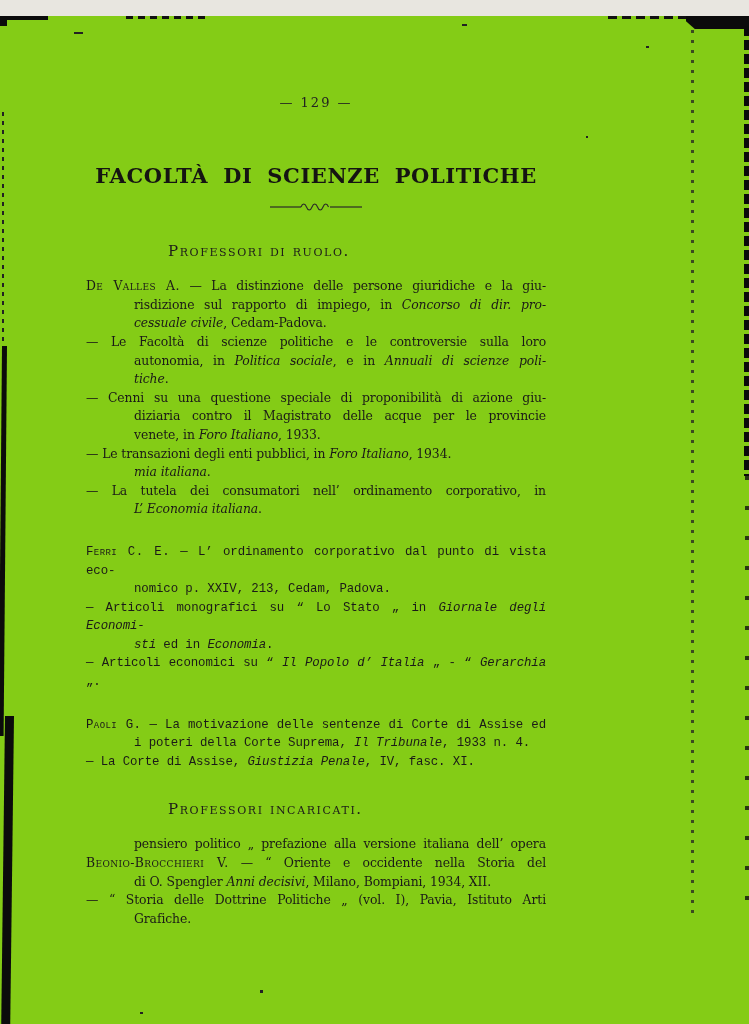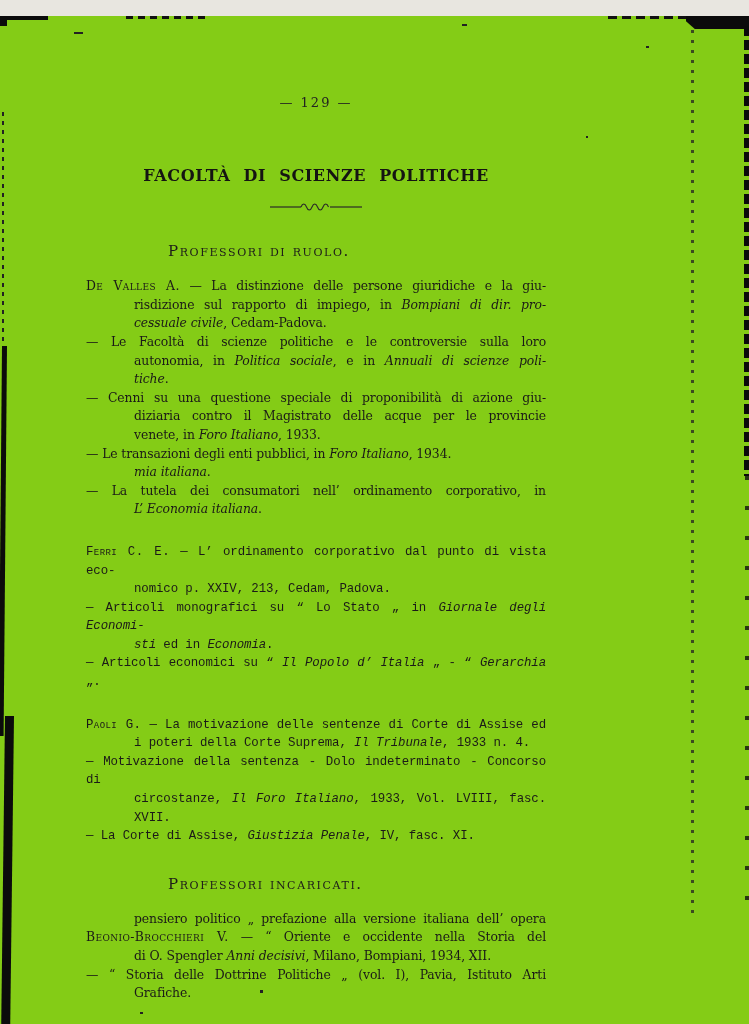--- a/index.html
+++ b/index.html
@@ -15,21 +15,21 @@
   .content{
     position:absolute;left:86px;top:0;width:460px;
     font-size:12.4px;line-height:18.6px;letter-spacing:-0.1px;
   }
   .page-number{
     margin-top:78px;text-align:center;
     font-size:13px;letter-spacing:2px;color:#222;
   }
   .doc-title{
     margin-top:54px;text-align:center;
-    font-weight:bold;font-size:16px;
+    font-weight:bold;font-size:21px;
     letter-spacing:0.6px;word-spacing:7px;
     color:#151412;
   }
   .divider{margin-top:14px;text-align:center;height:10px;}
   .sec-heading{
     margin-left:82px;
     font-variant:small-caps;
     font-size:15px;letter-spacing:1.6px;
     line-height:20px;
     margin-top:32px;margin-bottom:16px;
@@ -98,21 +98,21 @@
         <path d="M60 5 H92" stroke="#2a2a28" stroke-width="1.2" fill="none"></path>
       </svg>
     </div>
 
     <div>
         <div class="section">
           <div class="sec-heading">Professori di ruolo.</div>
           <div class="group">
             <div class="entry">
               <div class="line first"><span class="sc">De Valles A.</span><span> — La distinzione delle persone giuridiche e la giu-</span></div>
-              <div class="line cont"><span>risdizione sul rapporto di impiego, in </span><span class="it">Bompiani di dir. pro-</span></div>
+              <div class="line cont"><span>risdizione sul rapporto di impiego, in </span><span class="it">Concorso di dir. pro-</span></div>
               <div class="line cont endline"><span class="it">cessuale civile</span><span>, Cedam-Padova.</span></div>
             </div>
             <div class="entry">
               <div class="line first"><span>— Le Facoltà di scienze politiche e le controversie sulla loro</span></div>
               <div class="line cont"><span>autonomia, in </span><span class="it">Politica sociale</span><span>, e in </span><span class="it">Annuali di scienze poli-</span></div>
               <div class="line cont endline"><span class="it">tiche</span><span>.</span></div>
             </div>
             <div class="entry">
               <div class="line first"><span>— Cenni su una questione speciale di proponibilità di azione giu-</span></div>
               <div class="line cont"><span>diziaria contro il Magistrato delle acque per le provincie</span></div>
@@ -141,24 +141,20 @@
             <div class="entry">
               <div class="line first endline"><span>— Articoli economici su “ </span><span class="it">Il Popolo d’ Italia</span><span> „ - “ </span><span class="it">Gerarchia</span><span> „.</span></div>
             </div>
           </div>
           <div class="group">
             <div class="entry">
               <div class="line first"><span class="sc">Paoli G.</span><span> — La motivazione delle sentenze di Corte di Assise ed</span></div>
               <div class="line cont endline"><span>i poteri della Corte Suprema, </span><span class="it">Il Tribunale</span><span>, 1933 n. 4.</span></div>
             </div>
             <div class="entry">
-              <div class="line first"><span>— Motivazione della sentenza - Dolo indeterminato - Concorso di</span></div>
-              <div class="line cont endline"><span>circostanze, </span><span class="it">Il Foro Italiano</span><span>, 1933, Vol. LVIII, fasc. XVII.</span></div>
-            </div>
-            <div class="entry">
               <div class="line first endline"><span>— La Corte di Assise, </span><span class="it">Giustizia Penale</span><span>, IV, fasc. XI.</span></div>
             </div>
           </div>
         </div>
         <div class="section">
           <div class="sec-heading">Professori incaricati.</div>
           <div class="group">
             <div class="entry">
               <div class="line cont"><span>pensiero politico „ prefazione alla versione italiana dell’ opera</span></div>
               <div class="line first"><span class="sc">Beonio-Brocchieri V.</span><span> — “ Oriente e occidente nella Storia del</span></div>

